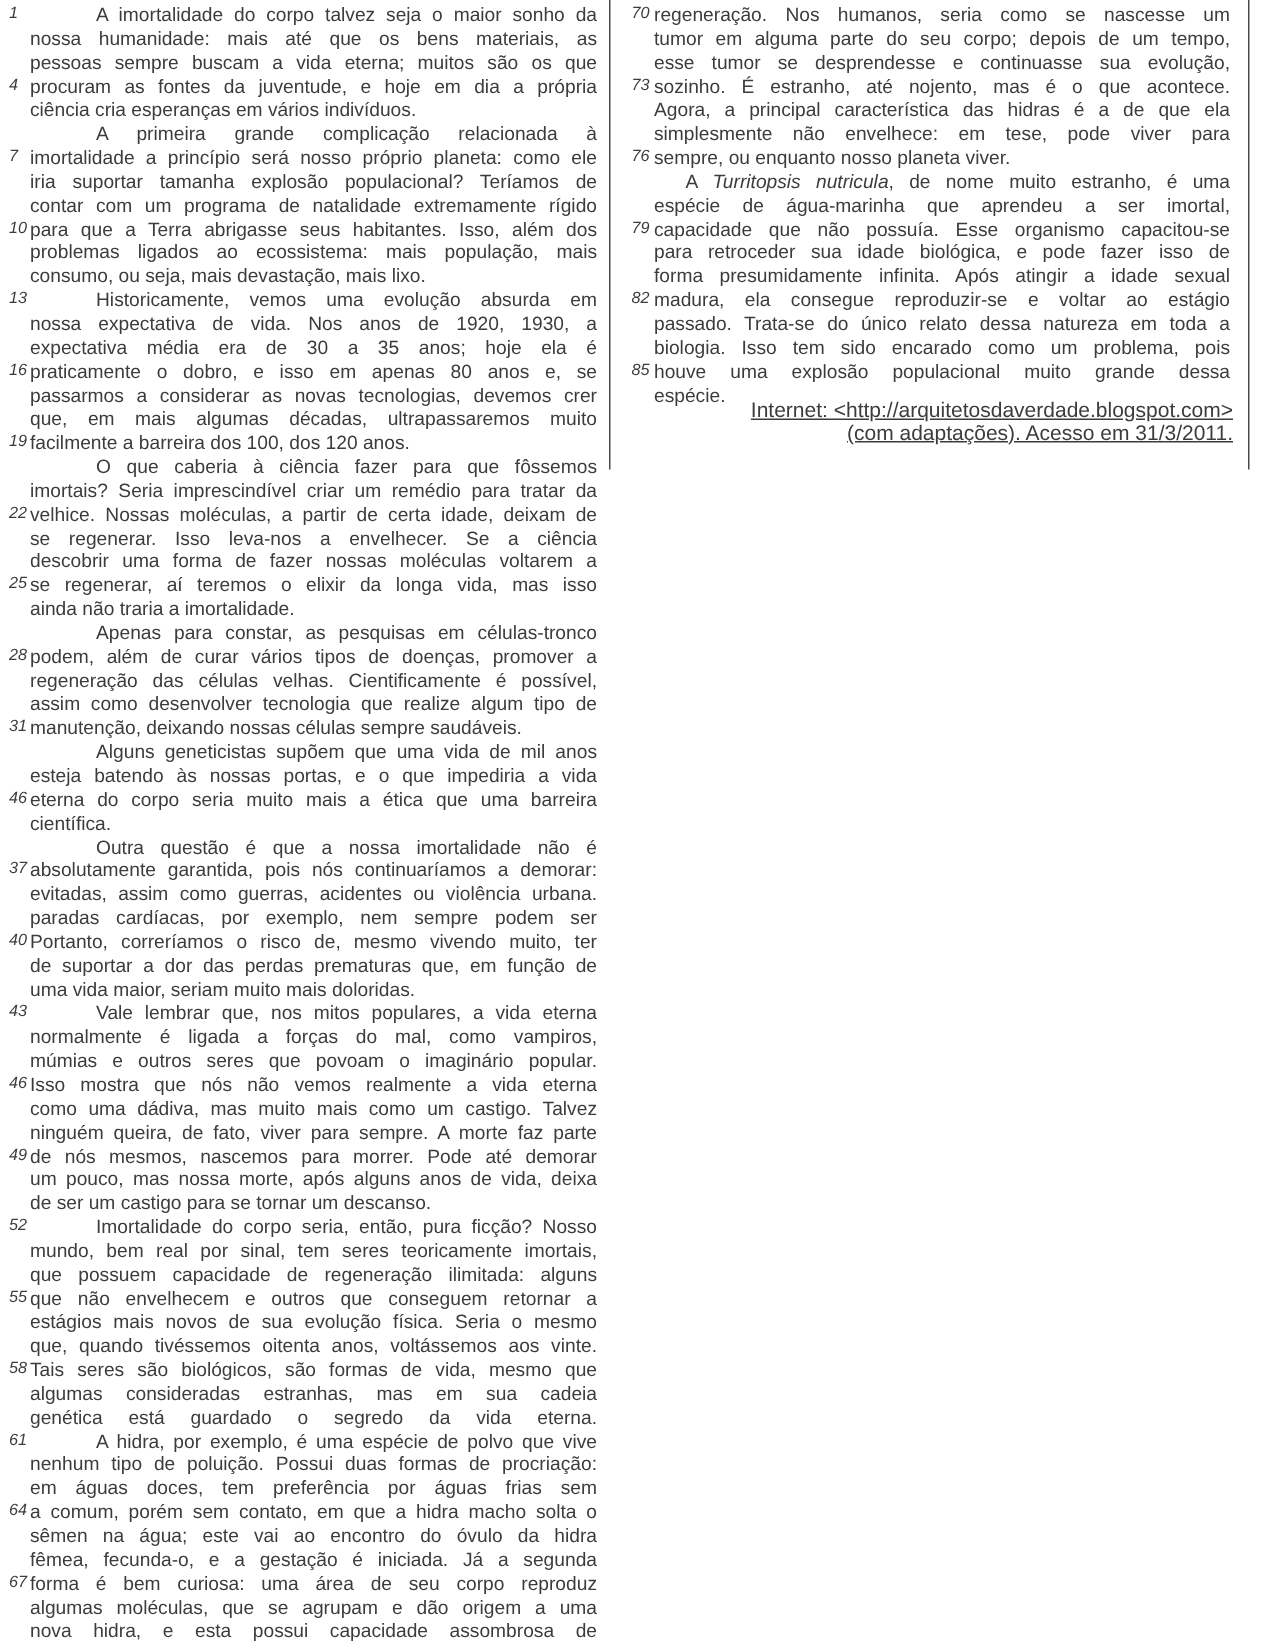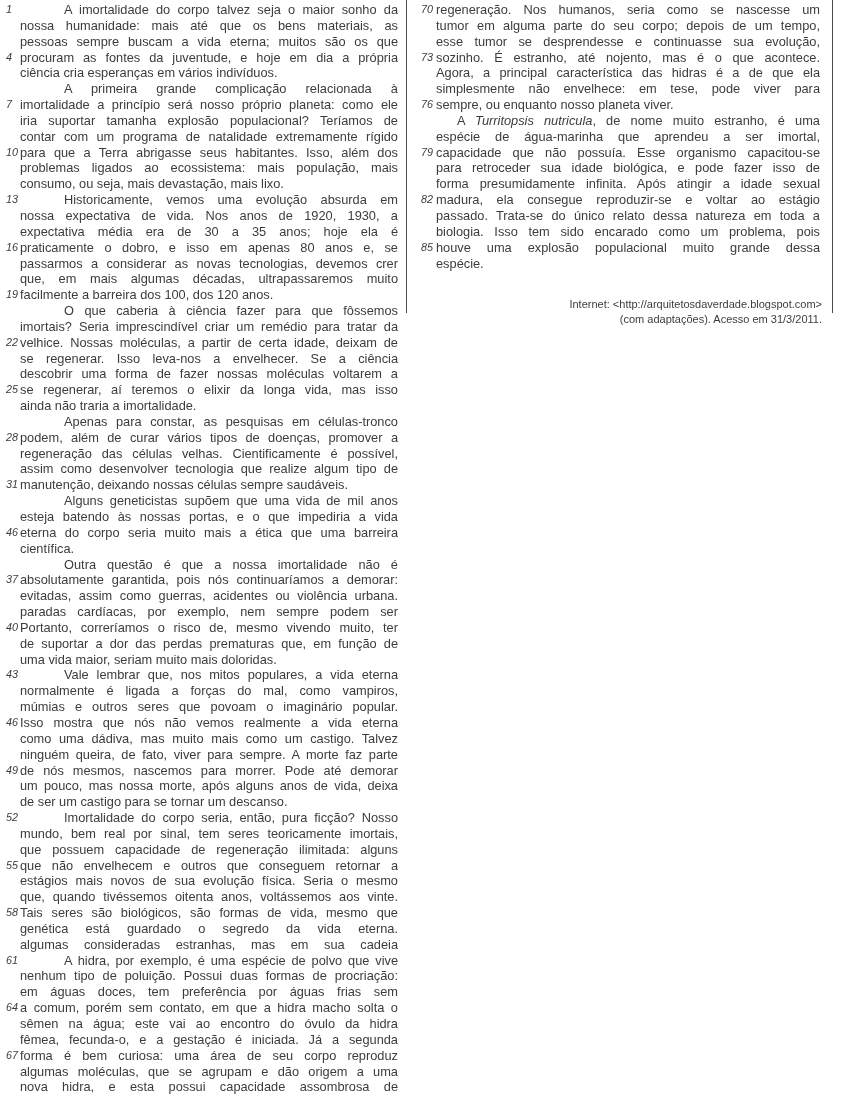--- a/index.html
+++ b/index.html
@@ -29,22 +29,22 @@
   .col-right .num{left:7px;text-align:right;}
   .txt{display:block;text-align:justify;text-align-last:justify;}
   .line.end .txt{text-align-last:left;}
   .line.indent .txt{text-indent:44px;}
   .col-right .line.indent .txt{text-indent:21px;}
   .it{font-style:italic;}
   .vline{position:absolute;top:0;width:1px;height:313px;background:var(--rule);}
   .vline-mid{left:406px;}
   .vline-right{left:832px;}
   .citation{
-    position:absolute;left:420px;top:297px;width:402px;
-    text-align:right;font-size:11px;line-height:14.8px;color:var(--text);
+    position:absolute;left:420px;top:266px;width:402px;
+    text-align:right;font-size:14px;line-height:14.8px;color:var(--text);text-decoration:underline;
   }
 </style>
 </head>
 <body>
 
 <div class="page">
 
   <div class="col col-left">
 
       <div class="line indent">
@@ -332,26 +332,26 @@
         <span class="txt"><span>que, quando tivéssemos oitenta anos, voltássemos aos vinte.</span><i class="it"></i><span></span></span>
       </div>
 
       <div class="line">
         <span class="num">58</span>
         <span class="txt"><span>Tais seres são biológicos, são formas de vida, mesmo que</span><i class="it"></i><span></span></span>
       </div>
 
       <div class="line">
         <span class="num"></span>
+        <span class="txt"><span>algumas consideradas estranhas, mas em sua cadeia</span><i class="it"></i><span></span></span>
+      </div>
+
+      <div class="line">
+        <span class="num"></span>
         <span class="txt"><span>genética está guardado o segredo da vida eterna.</span><i class="it"></i><span></span></span>
-      </div>
-
-      <div class="line">
-        <span class="num"></span>
-        <span class="txt"><span>algumas consideradas estranhas, mas em sua cadeia</span><i class="it"></i><span></span></span>
       </div>
 
       <div class="line indent">
         <span class="num">61</span>
         <span class="txt"><span>A hidra, por exemplo, é uma espécie de polvo que vive</span><i class="it"></i><span></span></span>
       </div>
 
       <div class="line">
         <span class="num"></span>
         <span class="txt"><span>nenhum tipo de poluição. Possui duas formas de procriação:</span><i class="it"></i><span></span></span>

